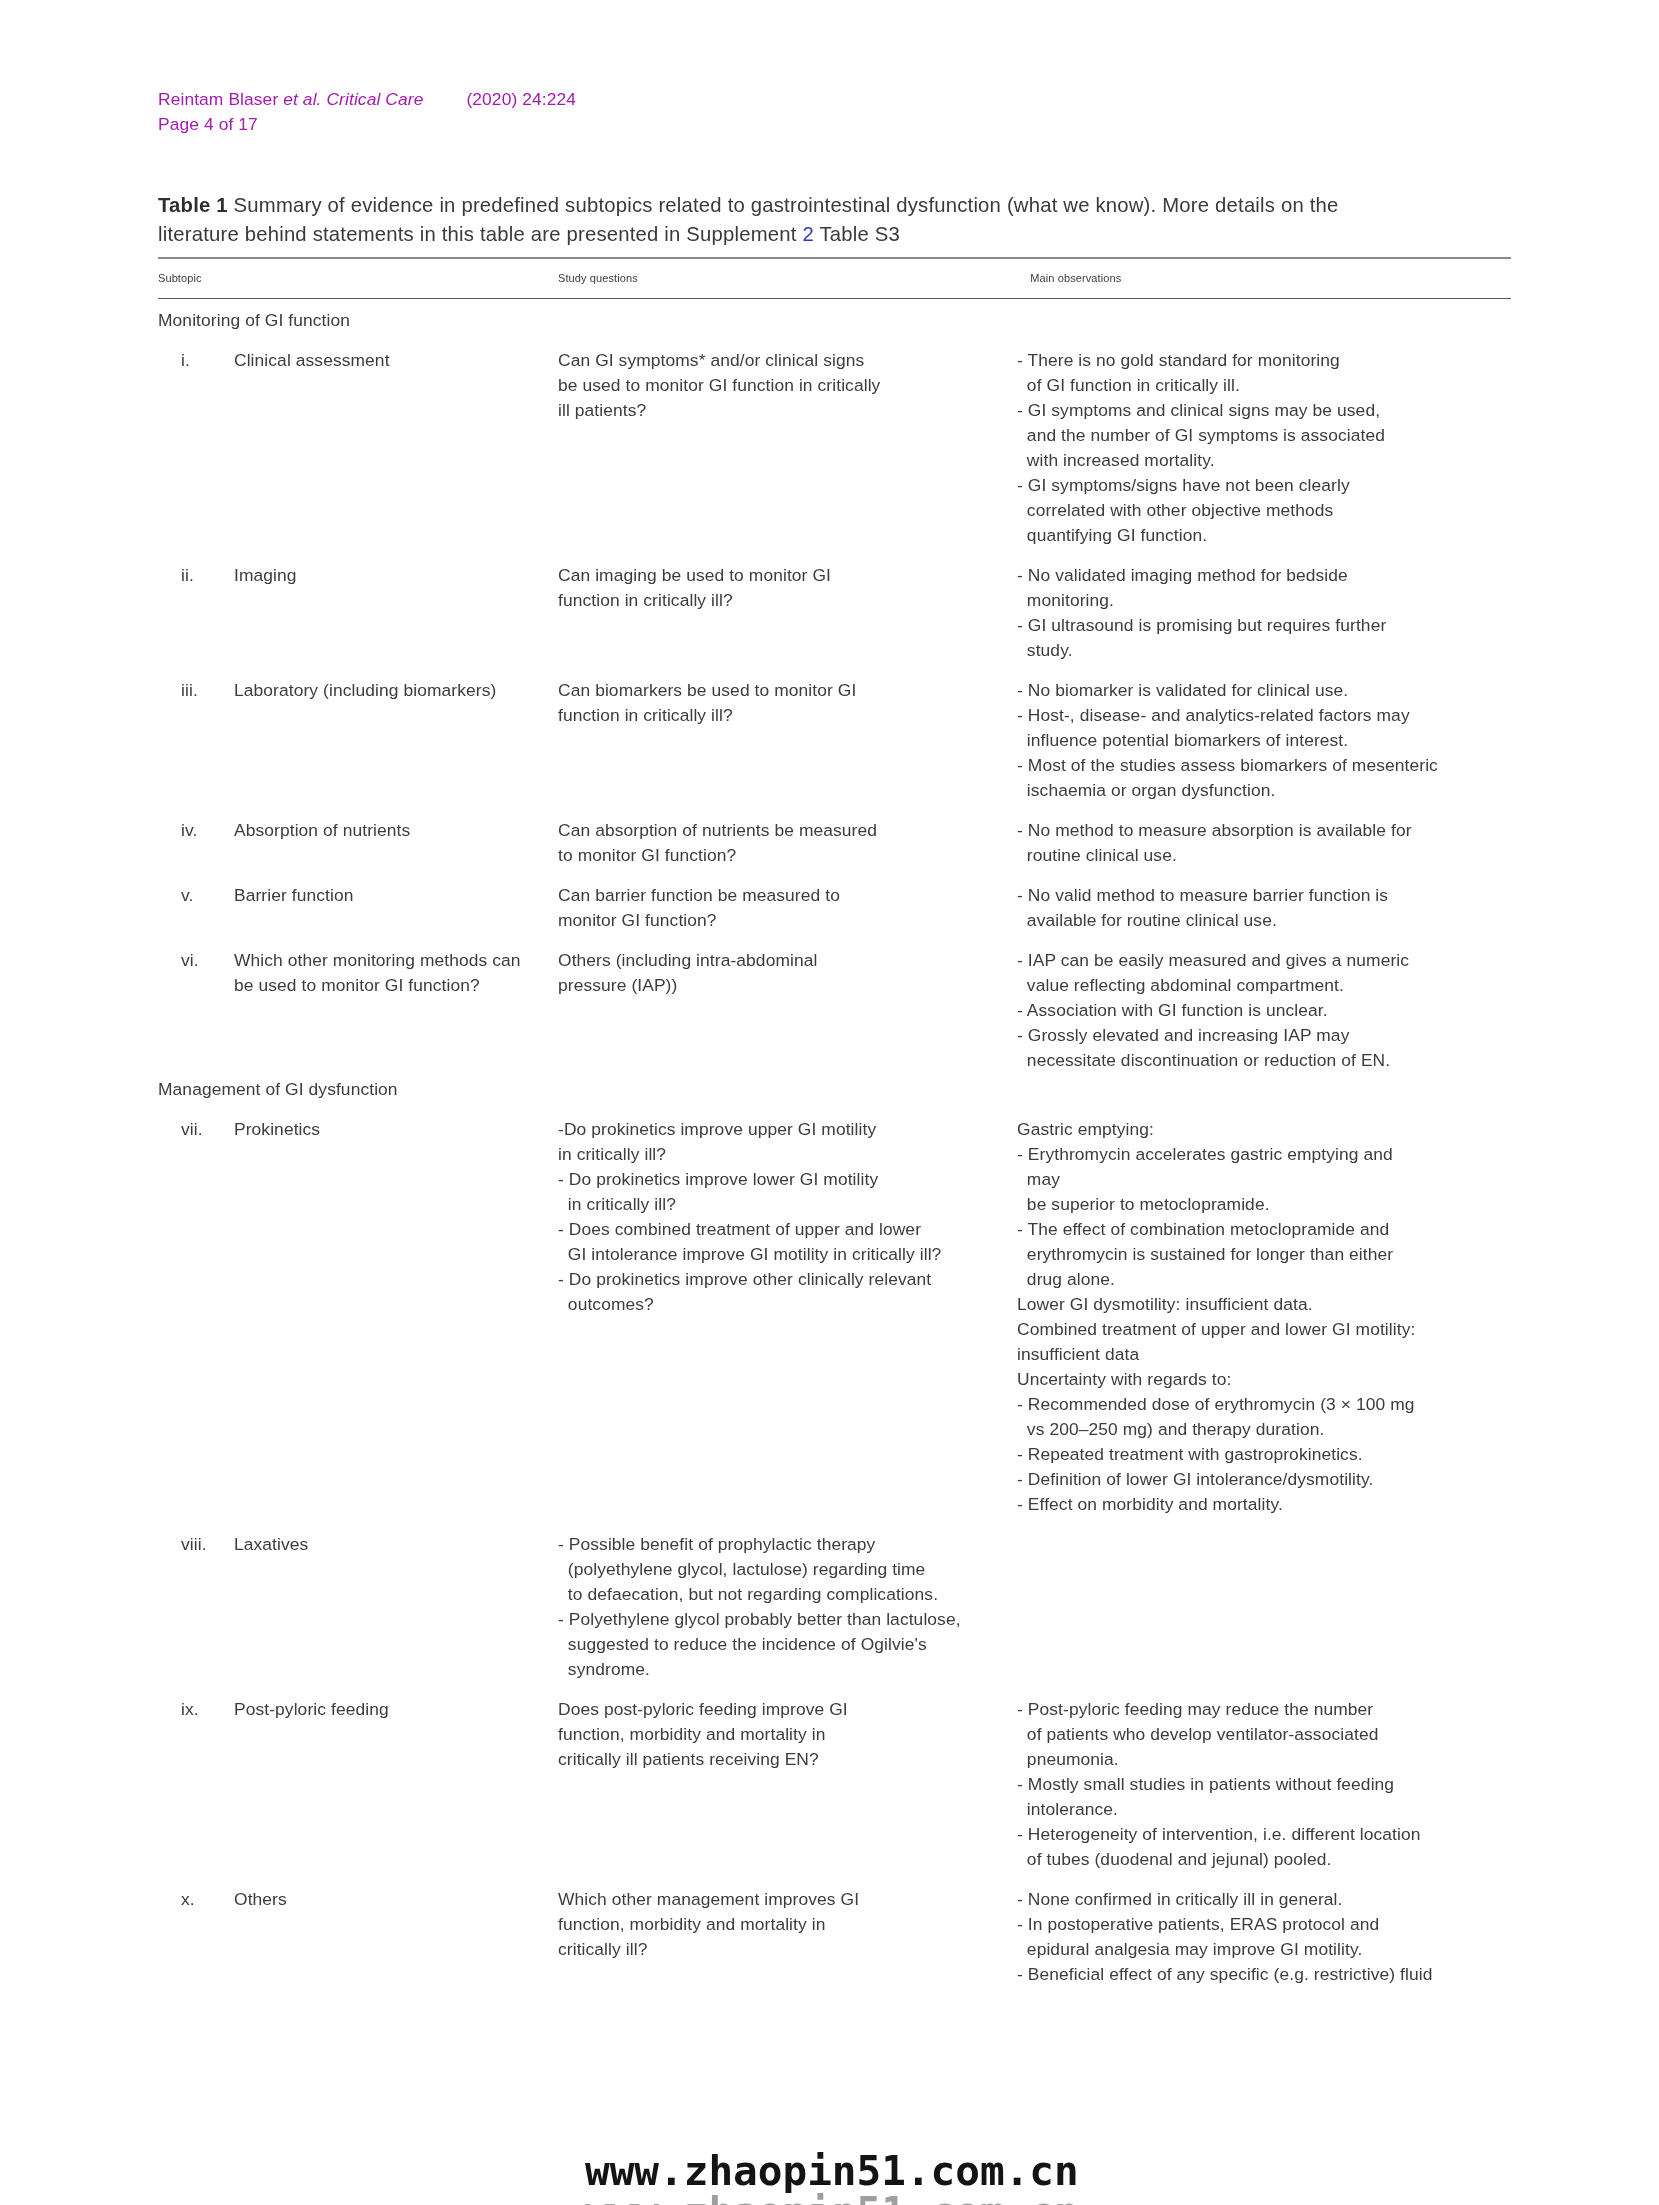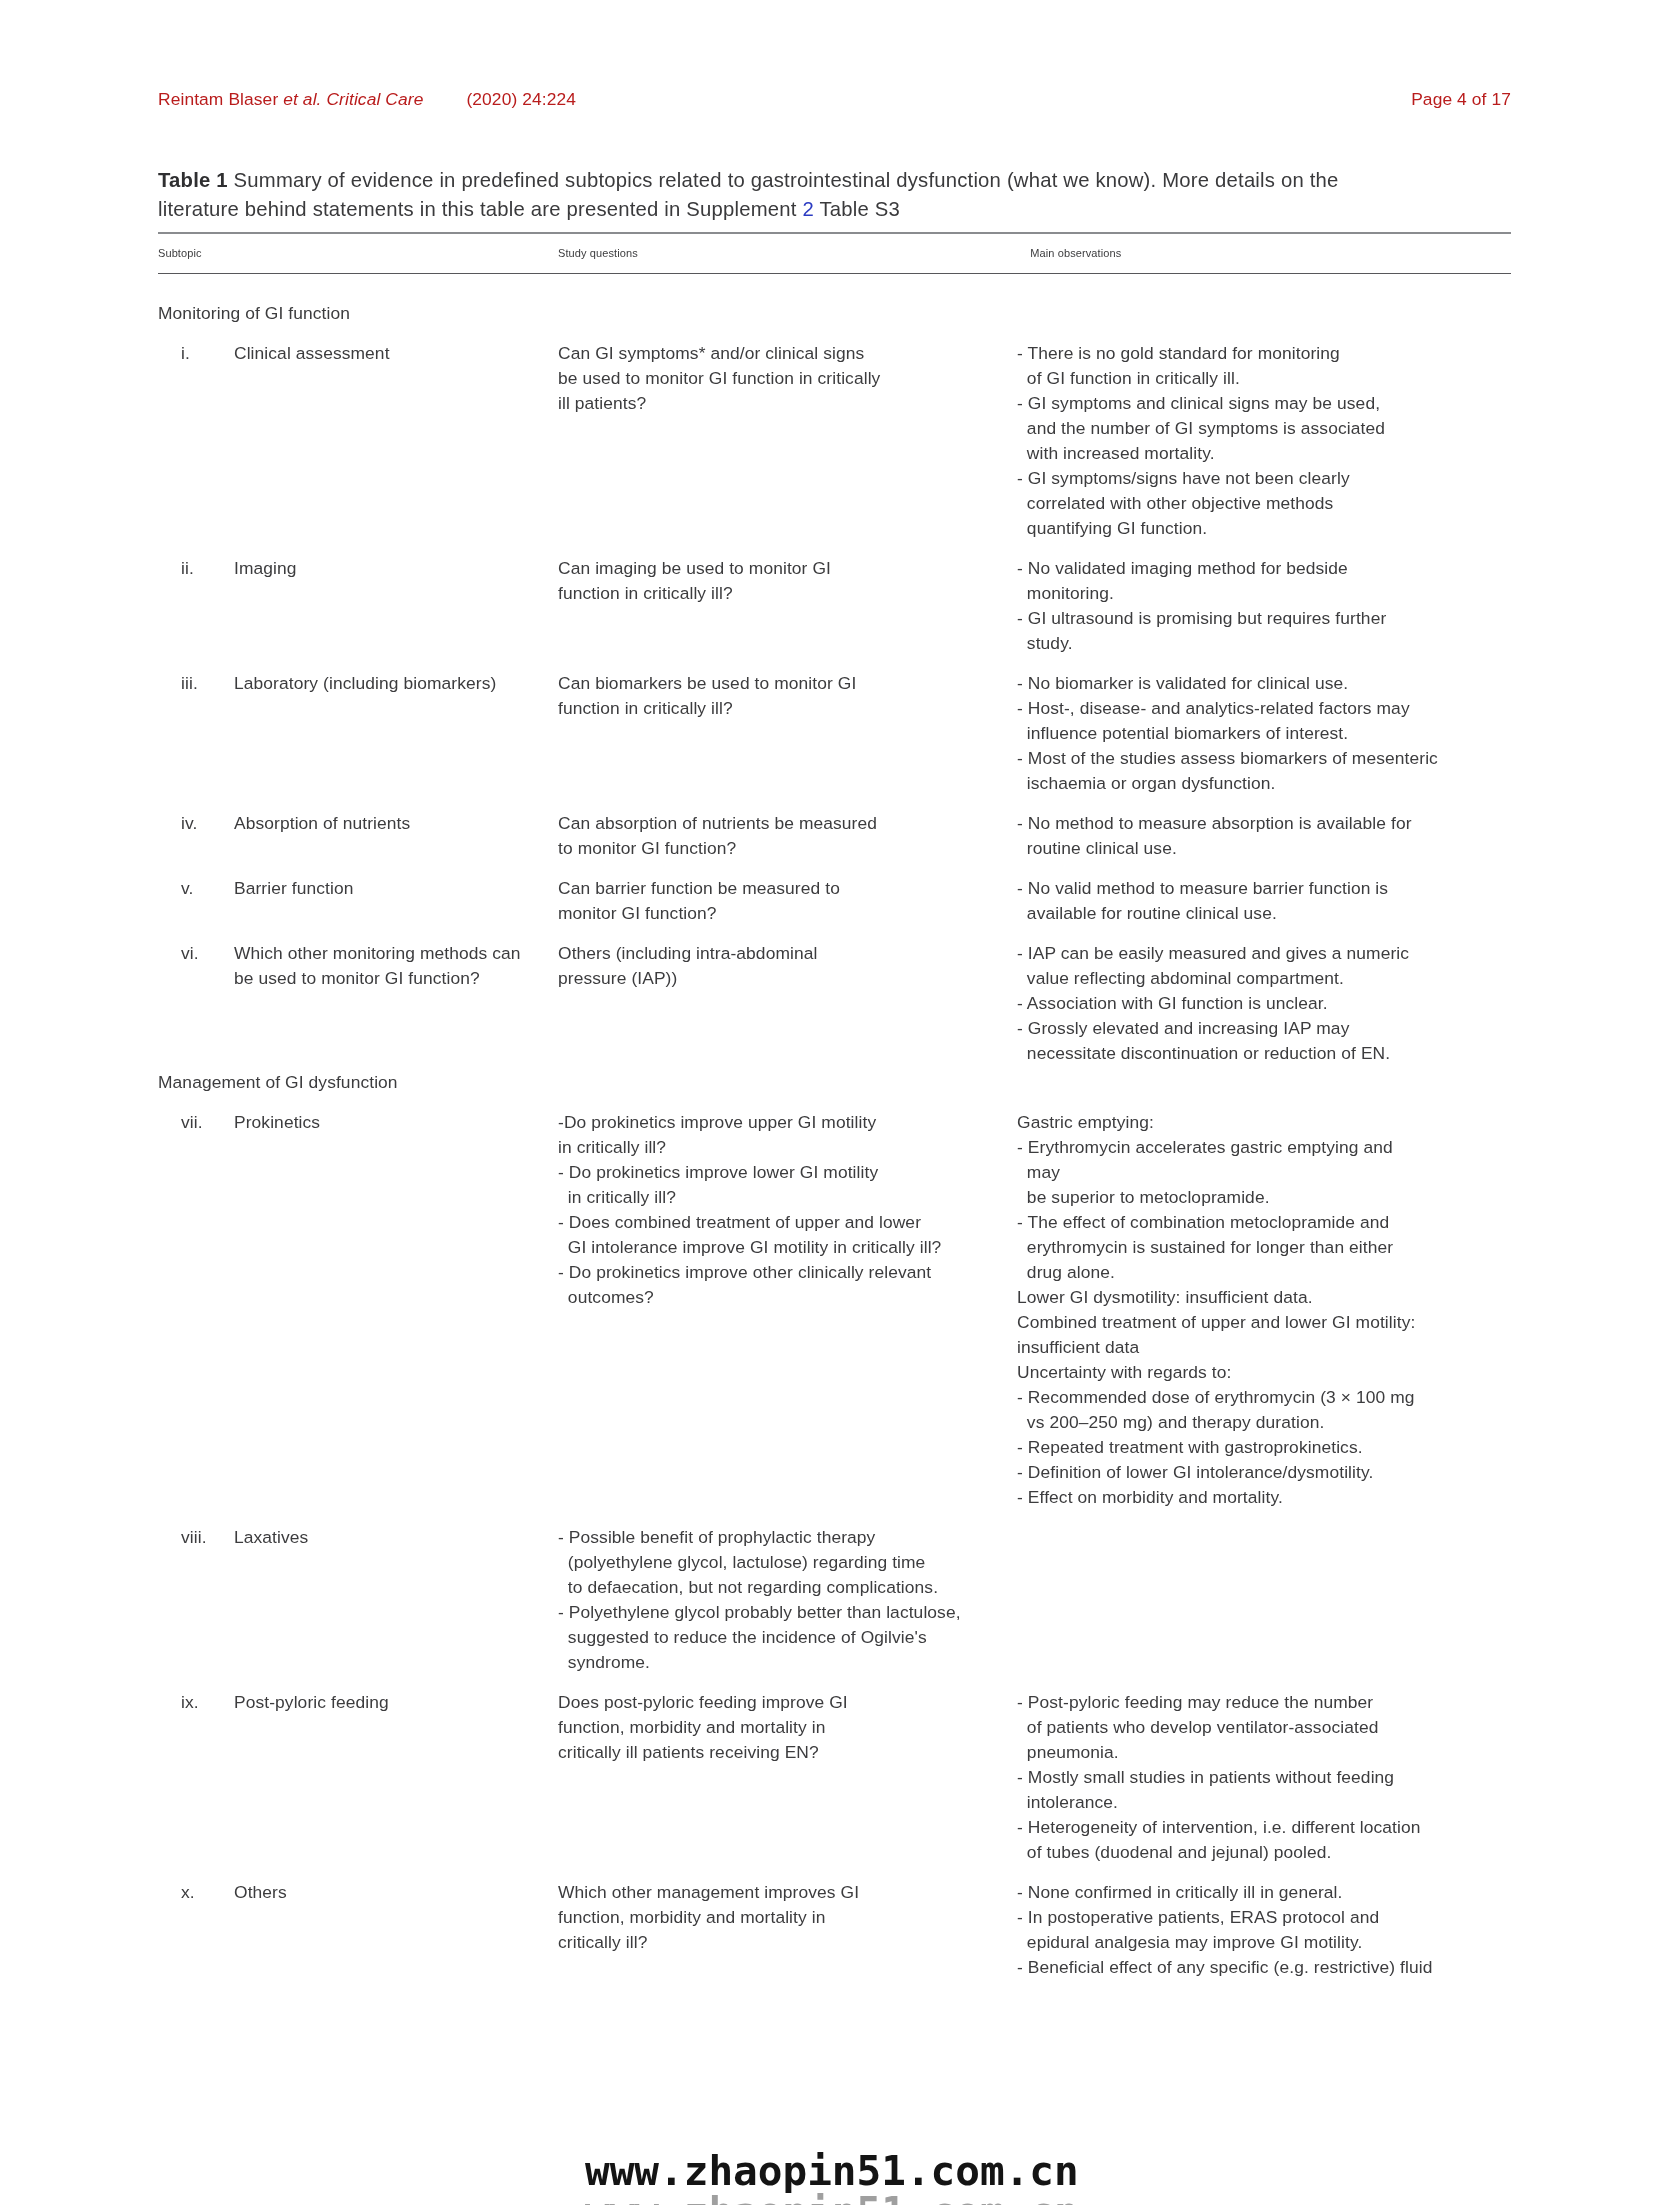--- a/index.html
+++ b/index.html
@@ -11,23 +11,24 @@
     font-family:"Liberation Sans",sans-serif;
     color:#3c3c3e;
   }
   .content{
     position:absolute;
     left:158px;top:87px;
     width:1353px;
   }
   
   .runhead{
-    display:flex;justify-content:space-between;
-    font-size:17.4px;line-height:25px;color:#b91c1c;
-    letter-spacing:0.1px;
+    display:flex;justify-content:flex-start;
+    font-size:17.4px;line-height:25px;color:#a21caf;
+    letter-spacing:0.1px;
+    flex-direction:column;
   }
   .runhead .it{font-style:italic;}
   .runhead .cite{margin-left:43px;font-style:normal;}
   
   .caption{
     margin-top:54px;
     font-size:20.3px;line-height:29px;
     white-space:pre-wrap;
     letter-spacing:0.2px;
     color:#3a3a3c;
@@ -45,21 +46,21 @@
     padding:8.3px 0 9px 0;
     letter-spacing:0.1px;
   }
   .colhead .c3{padding-left:13.3px;}
   
   .section-heading{
     margin-top:4px;
     font-size:17.4px;line-height:25px;
     letter-spacing:0.1px;
   }
-  .section-heading.first{margin-top:27px;}
+  .section-heading.first{margin-top:9px;}
   .trow{
     margin-top:15px;
     display:grid;
     grid-template-columns:76px 324px 459px 494px;
     align-items:start;
   }
   .cell{
     font-size:17.4px;line-height:25px;
     letter-spacing:0.1px;
     white-space:pre;

